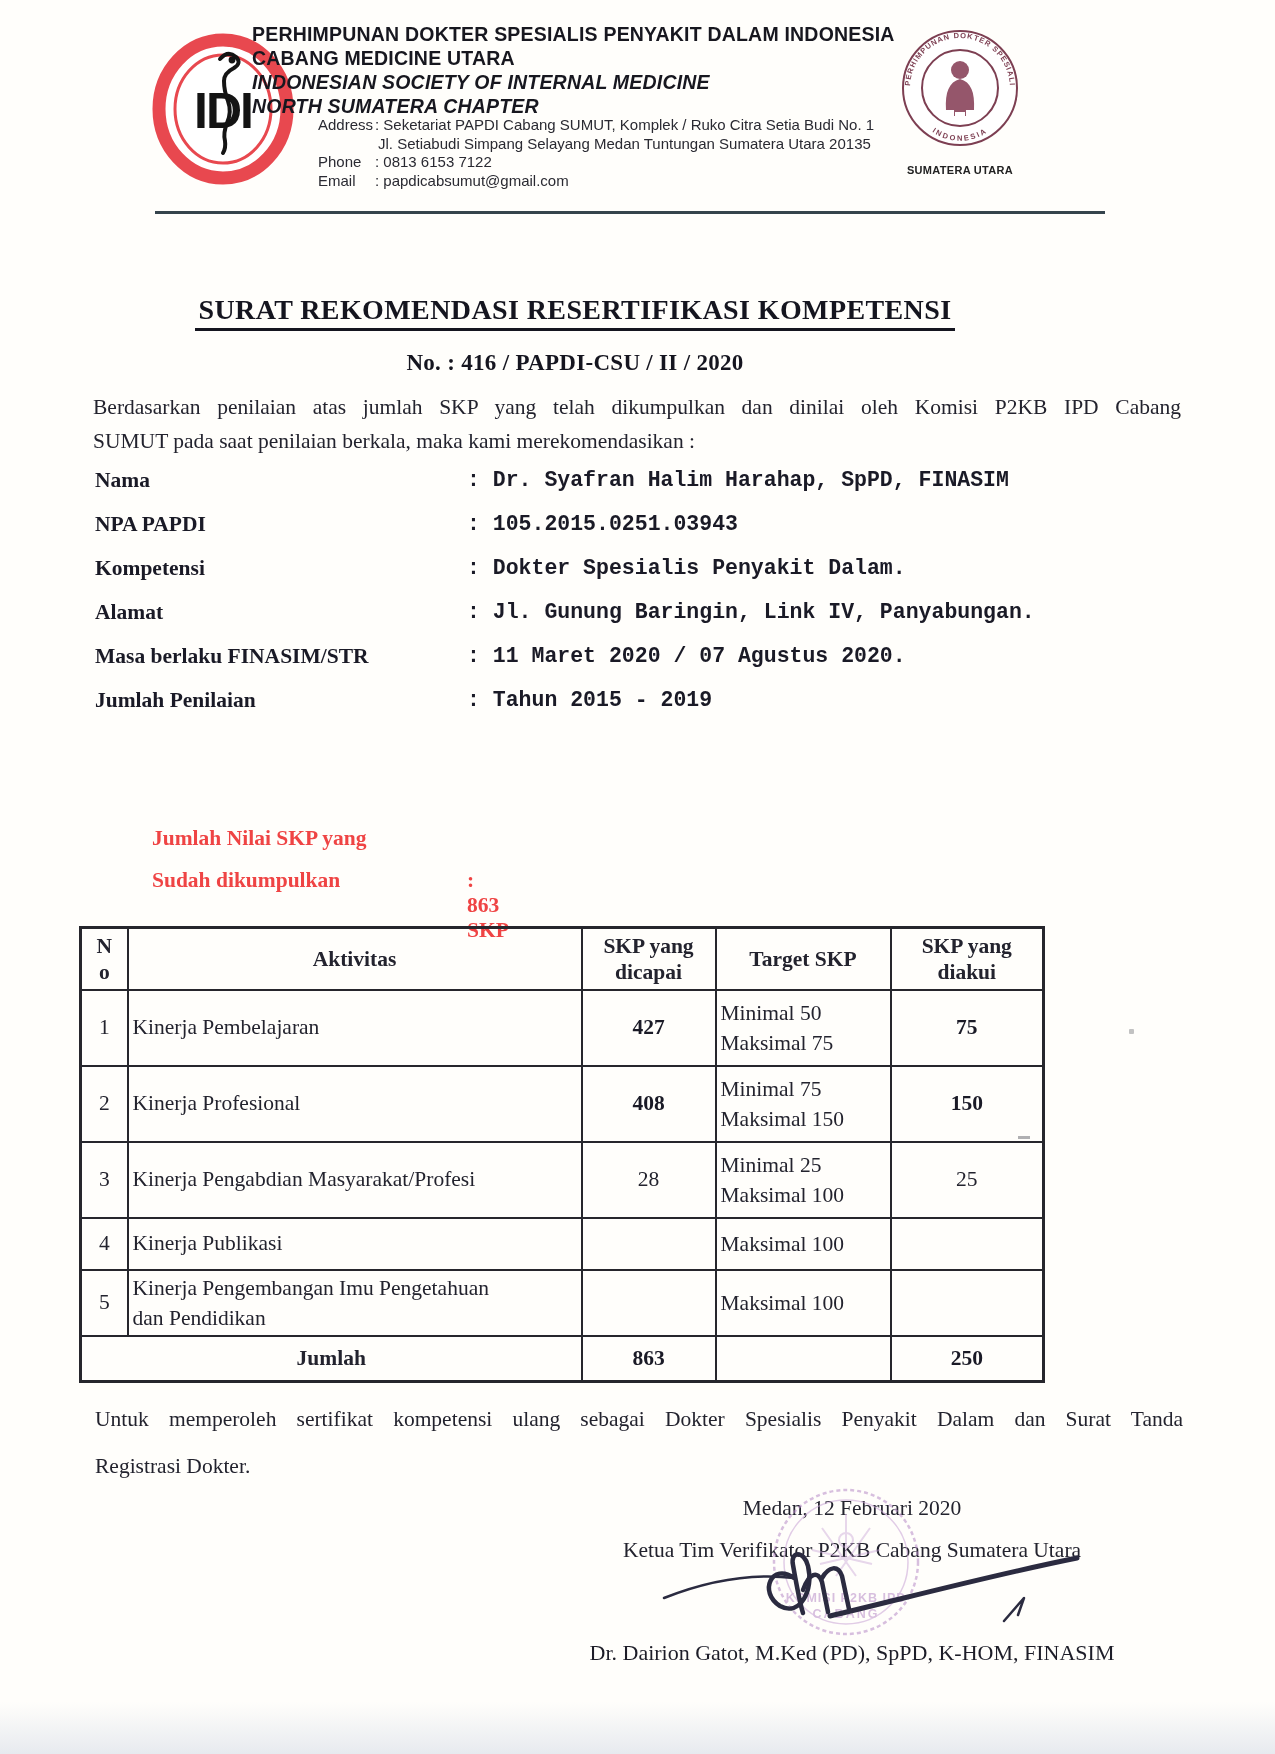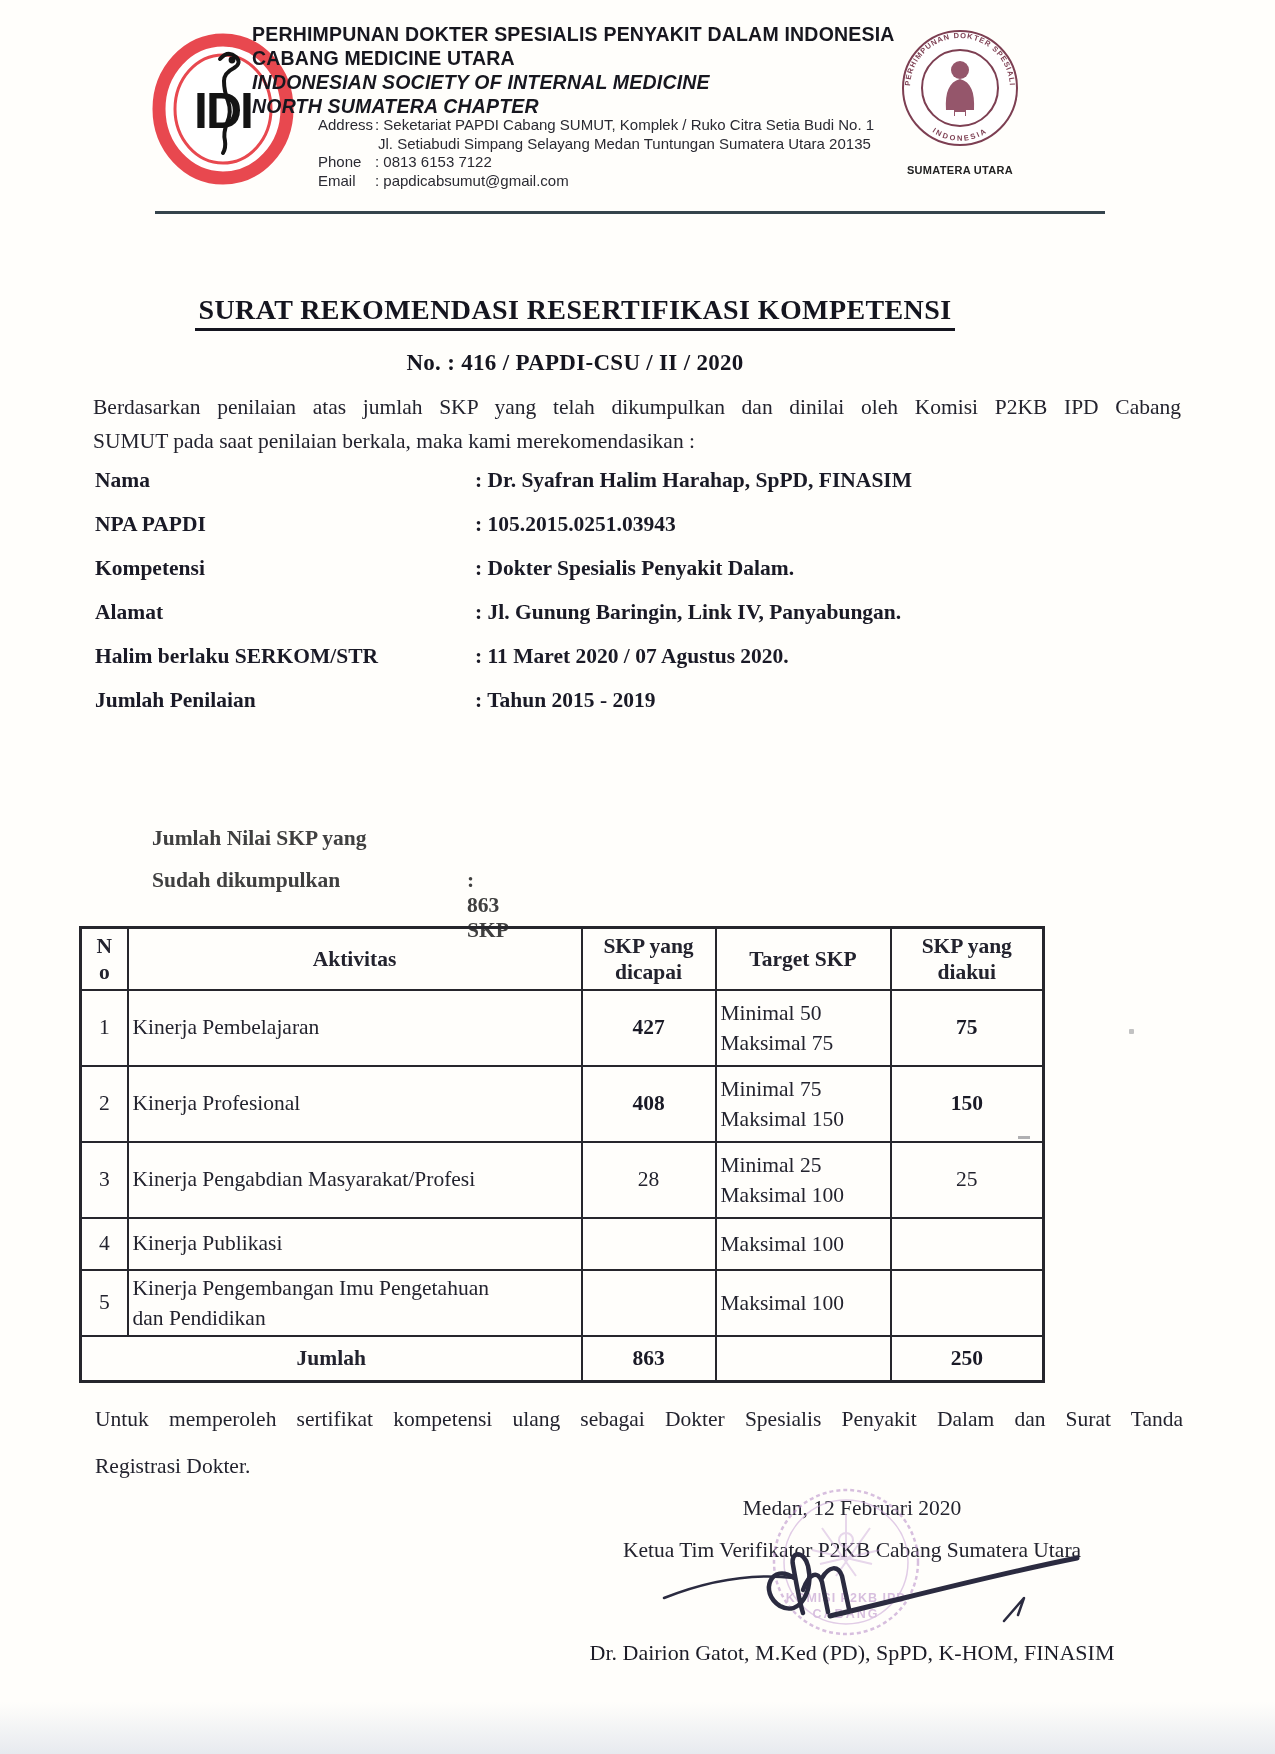--- a/index.html
+++ b/index.html
@@ -28,23 +28,23 @@
   .title-wrap{left:0;top:294px;width:1150px;text-align:center;}
   .title-main{display:inline-block;font-size:28px;font-weight:bold;color:#15151f;
               letter-spacing:.4px;border-bottom:3.5px solid #15151f;padding:0 3px 2px 3px;}
   .title-no{font-size:23px;font-weight:bold;color:#15151f;margin-top:19px;letter-spacing:.3px;}
 
   
   .intro{left:93px;top:390px;width:1088px;font-size:21.5px;line-height:34px;}
   .just{text-align:justify;text-align-last:justify;}
   .fields{left:95px;top:468px;width:1000px;}
   .f-row{position:relative;height:44px;font-weight:bold;font-size:21.5px;color:#1a1a26;}
-  .f-val{position:absolute;left:380px;top:0;white-space:nowrap;}
-
-  .skp-sum{left:152px;top:826px;font-weight:bold;font-size:21.5px;color:#404040;}
+  .f-val{position:absolute;left:372px;top:0;white-space:nowrap;font-family:Liberation Mono, monospace;}
+
+  .skp-sum{left:152px;top:826px;font-weight:bold;font-size:21.5px;color:#ef4444;}
   .skp-l2{position:relative;margin-top:17px;height:28px;}
   .skp-val{position:absolute;left:315px;top:0;}
 
   
   table.skp{position:absolute;left:79px;top:926px;border-collapse:collapse;table-layout:fixed;
             font-size:21.5px;color:#23232e;}
   table.skp td,table.skp th{border:2px solid #26262c;vertical-align:middle;padding:2px 4px;}
   table.skp{border:3px solid #26262c;}
   th.skph{font-weight:bold;text-align:center;line-height:26px;padding:4px 2px;}
   th.skph span{display:block;}
@@ -148,21 +148,21 @@
     </div>
     <div class="f-row">
       <span>Kompetensi</span>
       <span class="f-val">: Dokter Spesialis Penyakit Dalam.</span>
     </div>
     <div class="f-row">
       <span>Alamat</span>
       <span class="f-val">: Jl. Gunung Baringin, Link IV, Panyabungan.</span>
     </div>
     <div class="f-row">
-      <span>Halim berlaku SERKOM/STR</span>
+      <span>Masa berlaku FINASIM/STR</span>
       <span class="f-val">: 11 Maret 2020 / 07 Agustus 2020.</span>
     </div>
     <div class="f-row">
       <span>Jumlah Penilaian</span>
       <span class="f-val">: Tahun 2015 - 2019</span>
     </div>
   </div>
 
   <div class="abs skp-sum">
     <div>Jumlah Nilai SKP yang</div>

